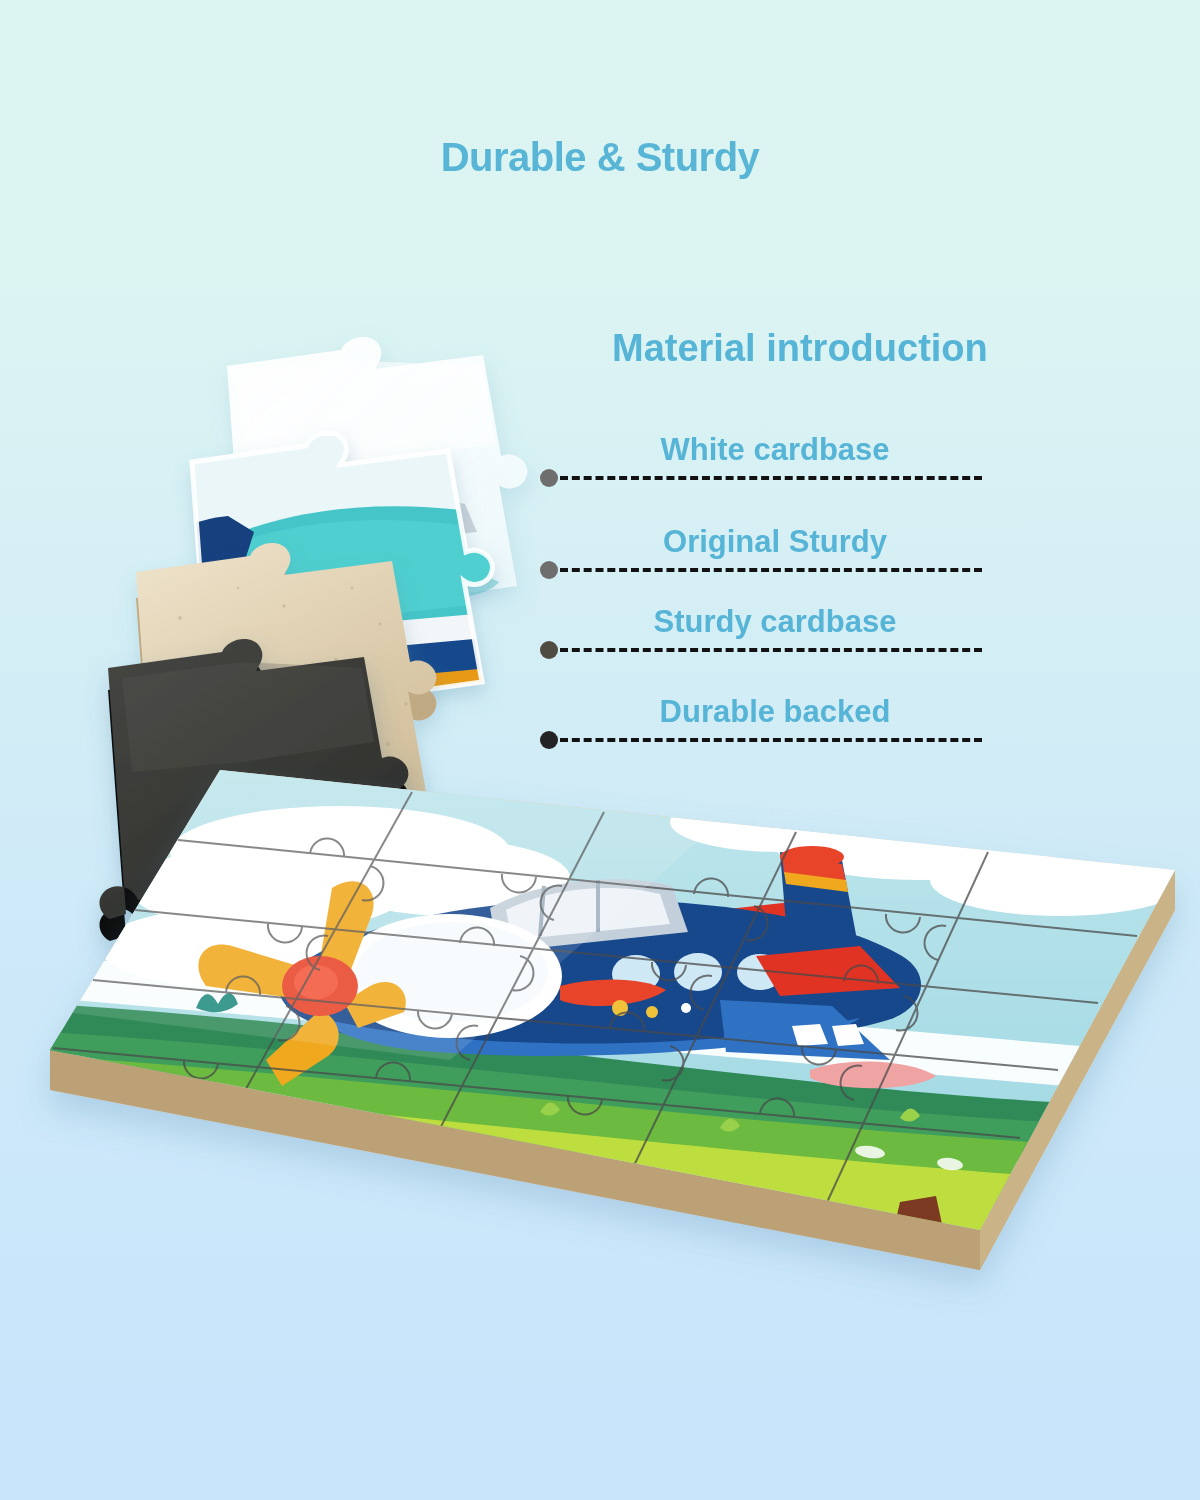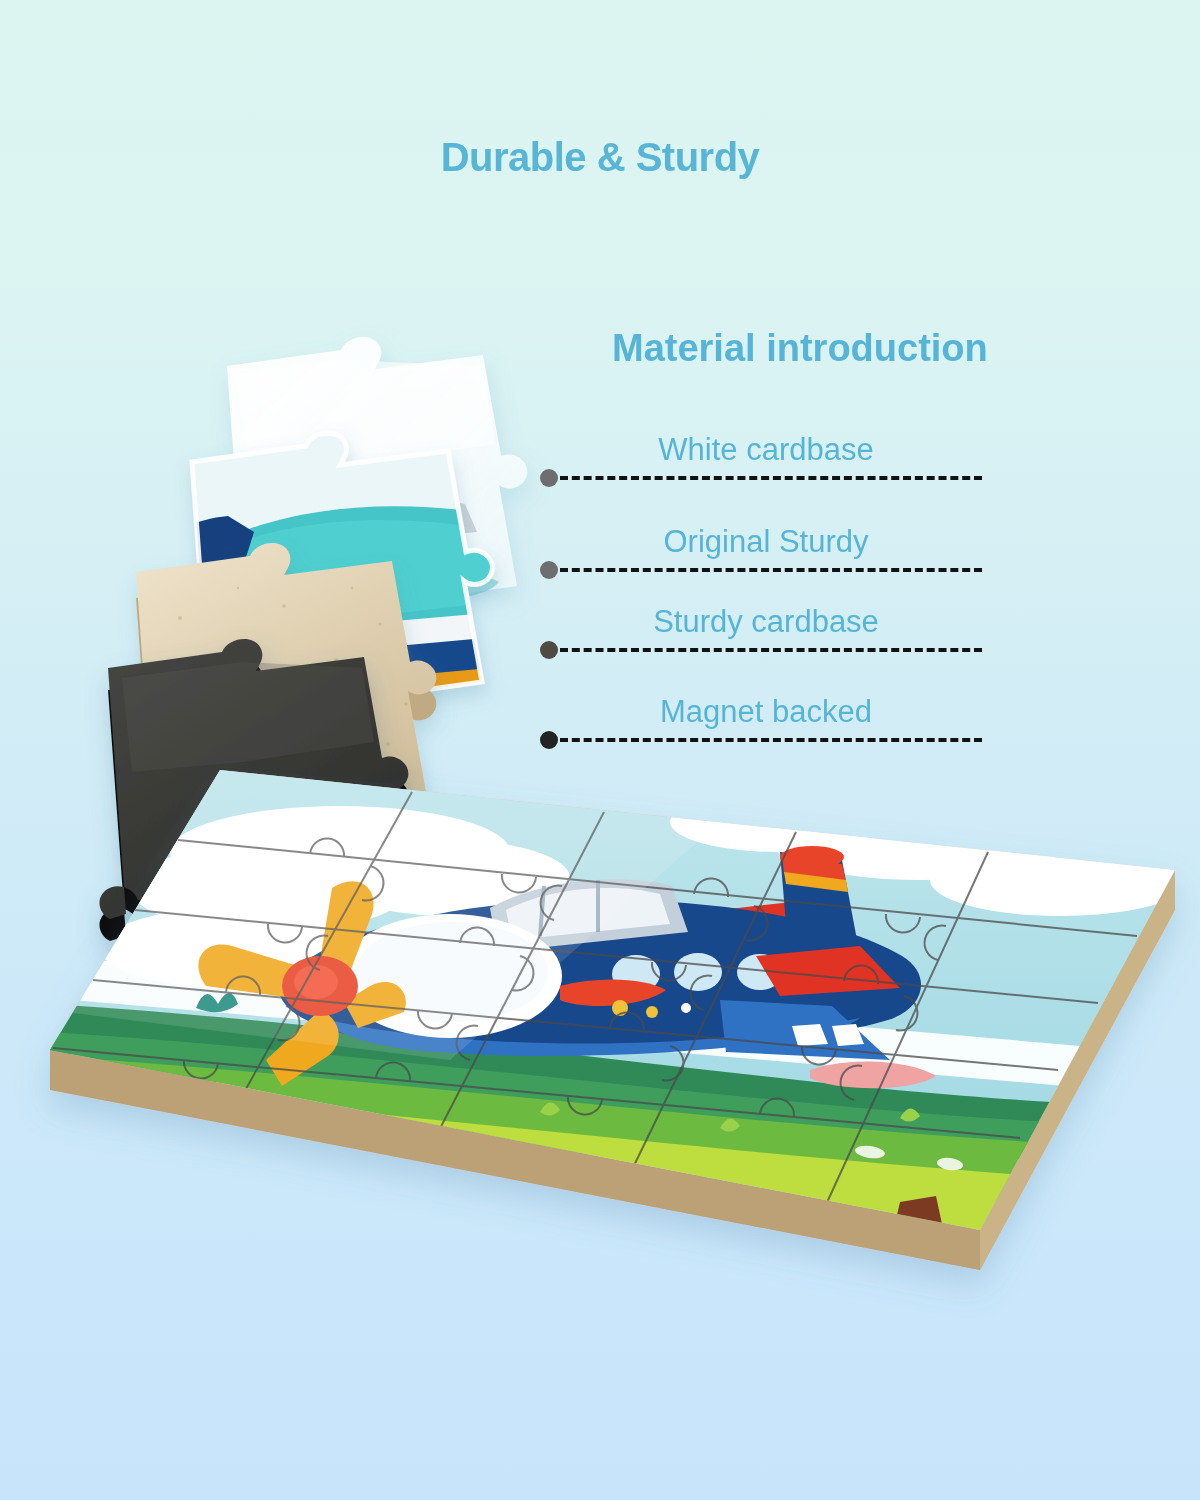--- a/index.html
+++ b/index.html
@@ -43,26 +43,26 @@
 
   
   .callout {
     position: absolute;
     left: 552px;
     width: 430px;
     height: 0;
   }
   .callout .cl-text {
     position: absolute;
-    left: 2px;
+    left: 11px;
     bottom: 10px;
     width: 424px;
     text-align: center;
     font-size: 31px;
-    font-weight: normal;
+    font-weight: bold;
     color: #56b4d6;
     white-space: nowrap;
   }
   .callout .cl-dash {
     position: absolute;
     left: 8px;
     top: -2px;
     width: 422px;
     height: 0;
     border-top: 4px dashed #121212;
@@ -326,21 +326,21 @@
     <div class="cl-dot"></div>
   </div>
 
   <div class="callout c3">
     <div class="cl-text">Sturdy cardbase</div>
     <div class="cl-dash"></div>
     <div class="cl-dot"></div>
   </div>
 
   <div class="callout c4">
-    <div class="cl-text">Magnet backed</div>
+    <div class="cl-text">Durable backed</div>
     <div class="cl-dash"></div>
     <div class="cl-dot"></div>
   </div>
 
   <div class="board">
     <svg viewBox="0 0 1170 560">
       <defs>
 
         <clipPath id="clipBoard">
           <path d="M 200 10 L 1155 110 L 960 470 L 30 290 Z"></path>

